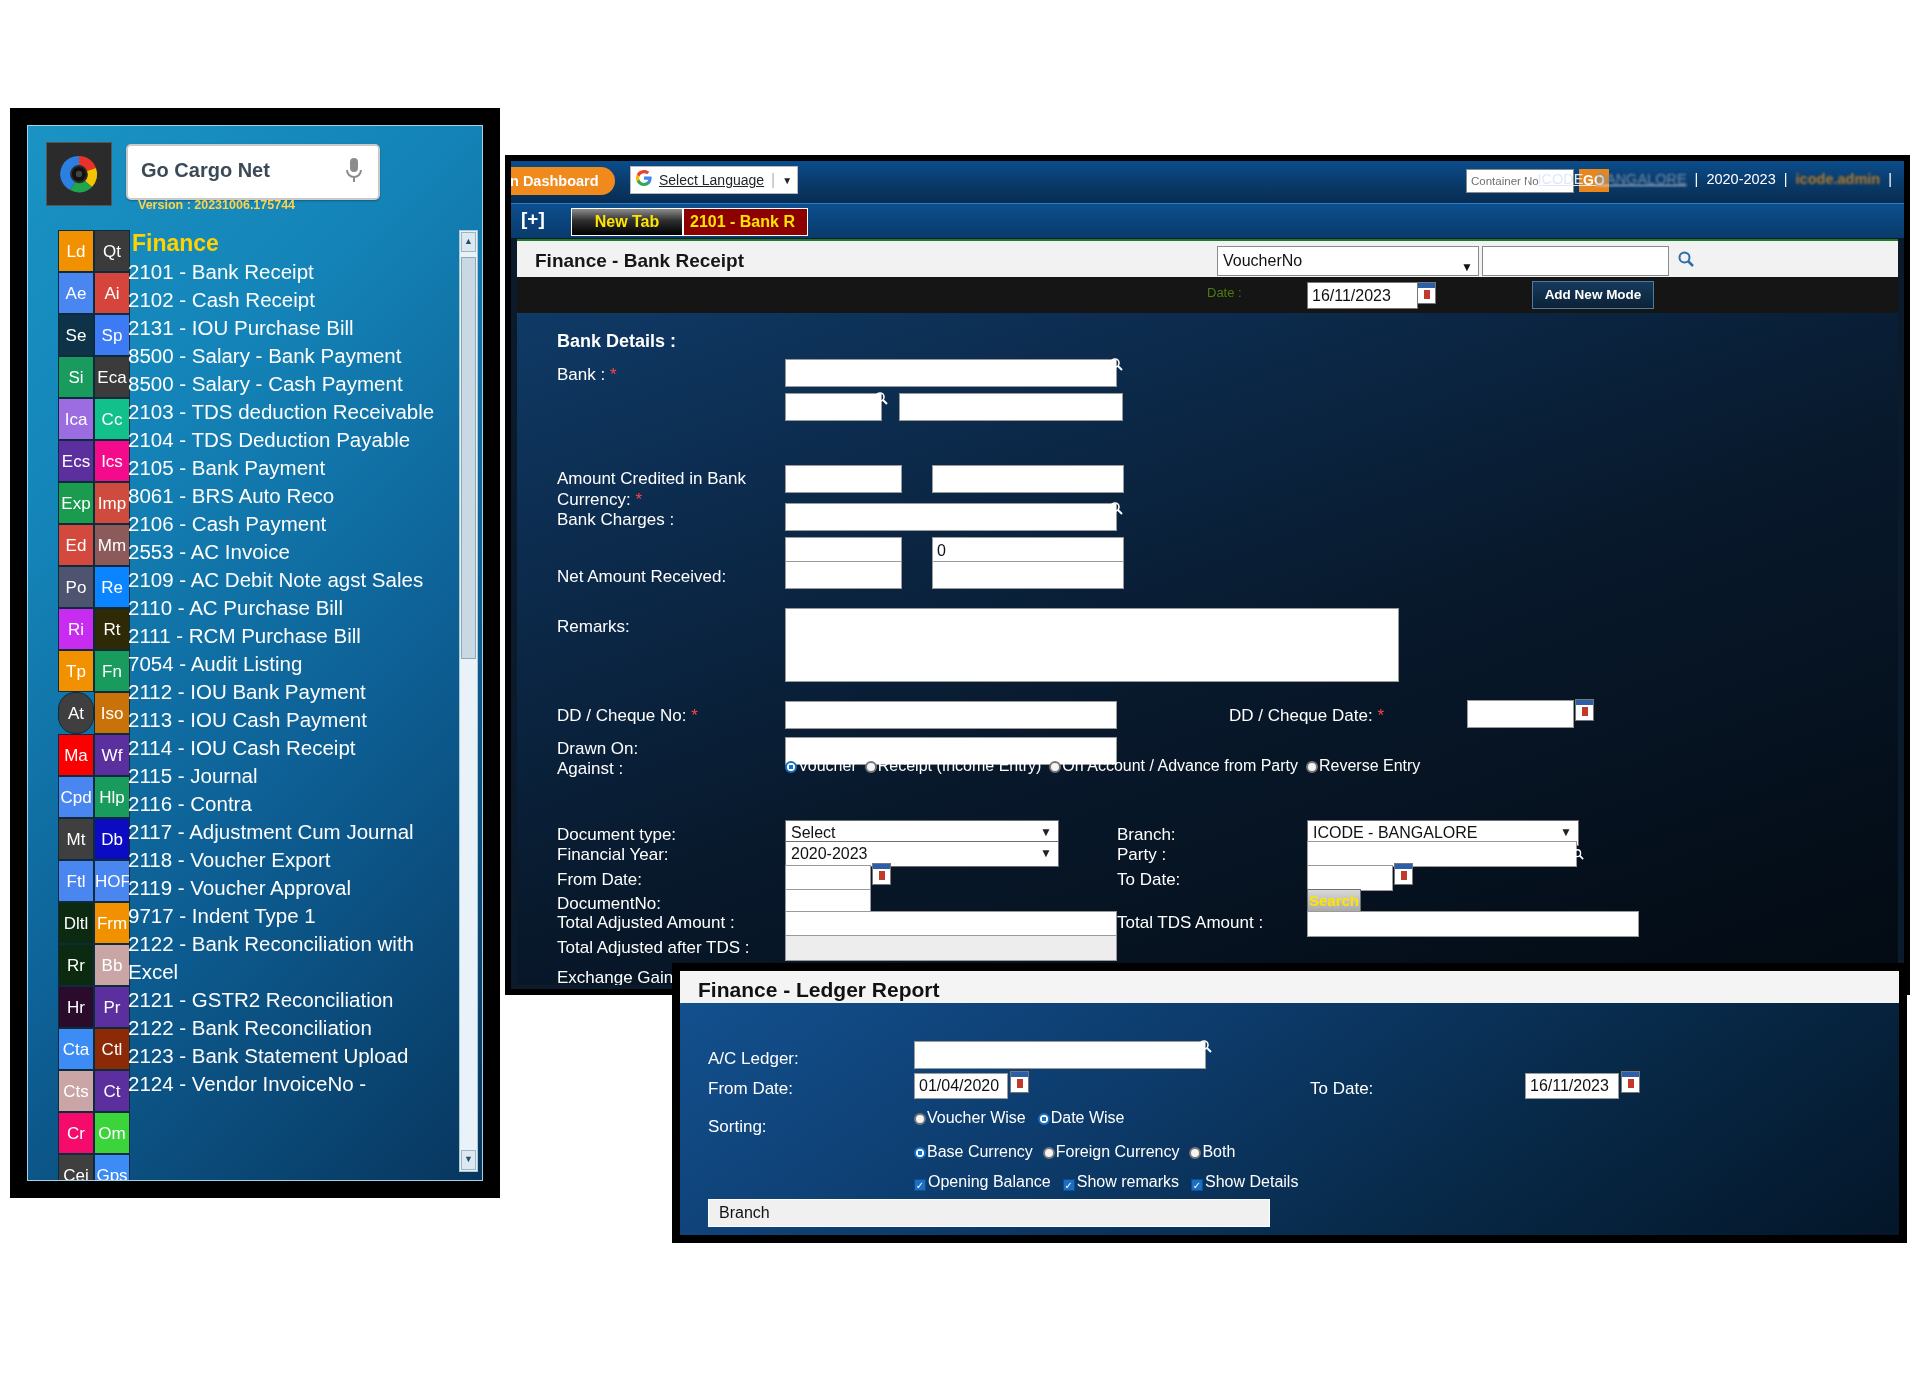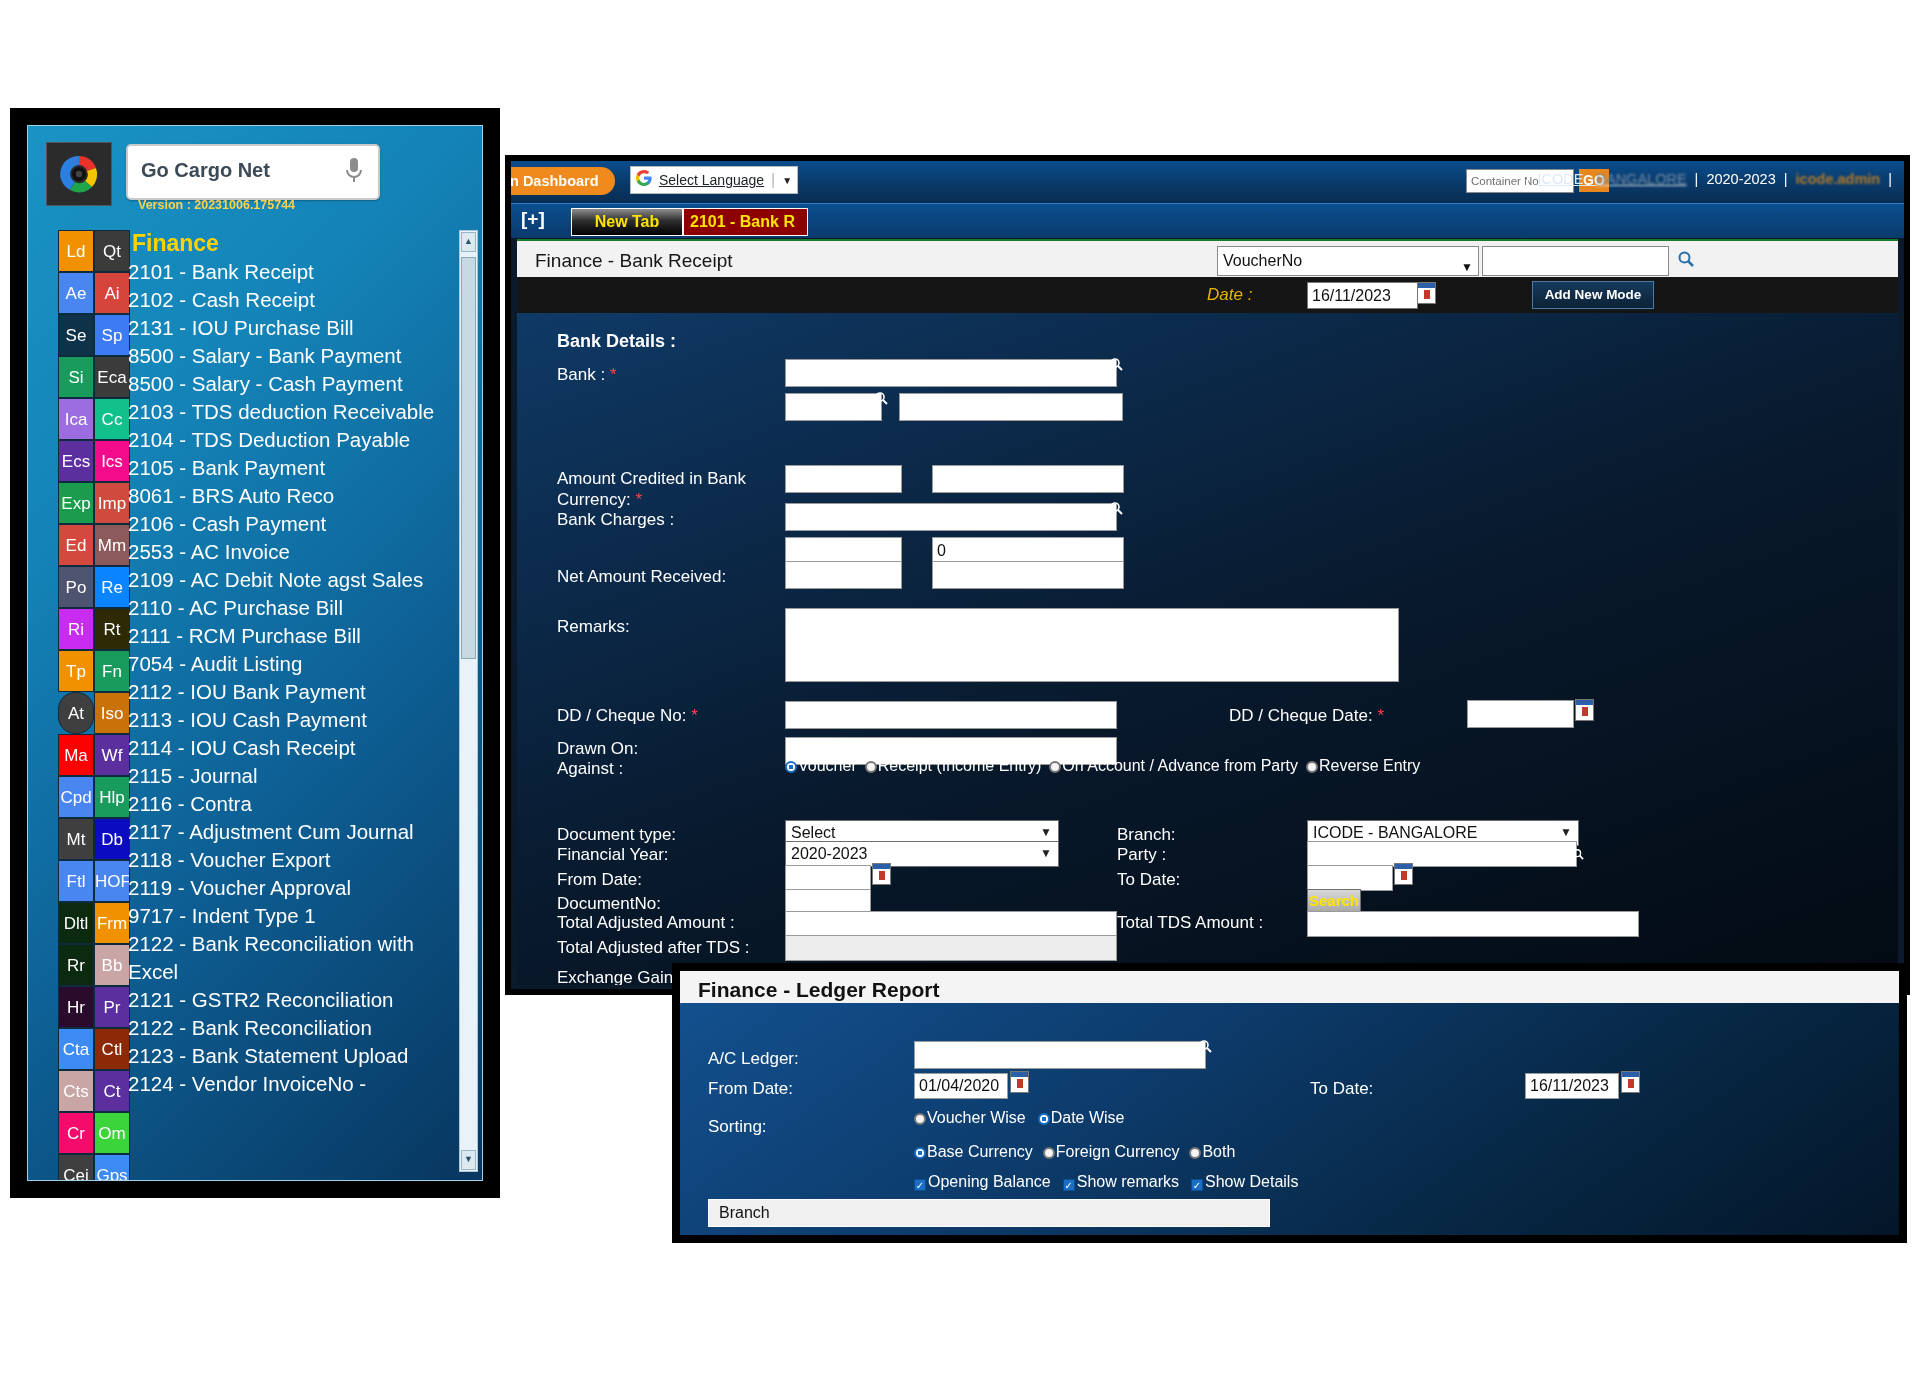--- a/index.html
+++ b/index.html
@@ -68,29 +68,29 @@
   #plus{position:absolute;left:10px;top:4px;color:#fff;font-size:19px;font-weight:bold;}
   #tab-new{position:absolute;left:60px;top:4px;width:110px;height:26px;
            background:linear-gradient(180deg,#8d8d8d 0%,#2e2e2e 45%,#000 100%);
            border:1px solid #fff;color:#ffe400;font-size:16px;text-align:center;line-height:26px;font-weight:bold;}
   #tab-active{position:absolute;left:172px;top:4px;width:117px;height:26px;
            background:#8c0000;border:1px solid #fff;color:#ffe400;font-size:16px;
            line-height:26px;padding-left:6px;overflow:hidden;white-space:nowrap;font-weight:bold;}
 
   #formhdr{position:absolute;left:6px;top:78px;right:6px;height:38px;background:#f2f2f2;
            border-top:2px solid #1a7a2e;}
-  #formhdr .t{position:absolute;left:18px;top:9px;font-size:19px;font-weight:normal;color:#161616;}
+  #formhdr .t{position:absolute;left:18px;top:9px;font-size:19px;font-weight:bold;color:#161616;}
   #vn-sel{position:absolute;left:700px;top:5px;width:255px;height:28px;background:#fff;
           border:1px solid #8a8a8a;font-size:16px;color:#111;padding-left:5px;line-height:28px;}
   #vn-sel .cv{position:absolute;right:5px;top:6px;font-size:12px;}
   #vn-input{position:absolute;left:965px;top:5px;width:185px;height:28px;background:#fff;border:1px solid #8a8a8a;}
   #vn-search{position:absolute;left:1160px;top:9px;}
 
   #daterow{position:absolute;left:6px;top:116px;right:6px;height:36px;background:#151515;}
-  #daterow .lbl{position:absolute;left:690px;top:8px;color:#eab308;font-size:17px;font-style:italic;}
+  #daterow .lbl{position:absolute;left:690px;top:8px;color:#4d7c0f;font-size:13px;}
   #dt-in{position:absolute;left:790px;top:5px;width:105px;height:25px;background:#fff;border:1px solid #777;
          font-size:16px;color:#111;padding-left:4px;line-height:25px;}
   #dt-cal{position:absolute;left:900px;top:5px;}
   #addnew{position:absolute;left:1015px;top:4px;width:120px;height:26px;
           background:linear-gradient(180deg,#163a5c,#0c2236);border:1px solid #4c7ba6;
           color:#fff;font-size:13.5px;text-align:center;line-height:26px;font-weight:bold;}
 
   #body{position:absolute;left:6px;top:152px;right:6px;bottom:4px;
         background:
           linear-gradient(120deg,rgba(255,255,255,.045) 0 2px,transparent 2px 140px),

